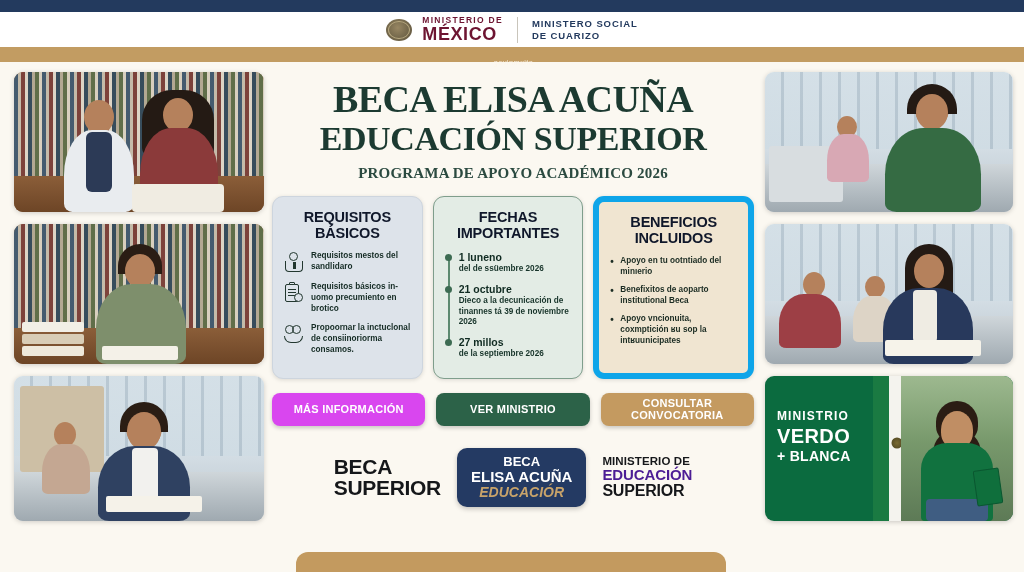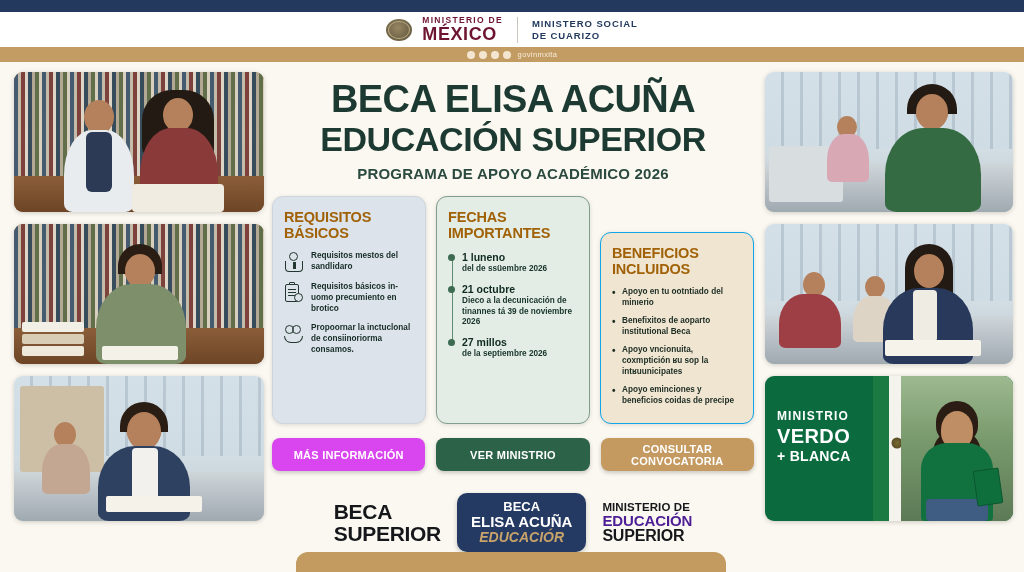--- a/index.html
+++ b/index.html
@@ -26,21 +26,21 @@
   .gov-eagle .e-ring { position:absolute; inset:2px; border-radius:50%; border:1.2px solid #b7a87f; }
   .gov-ministerio { display:flex; flex-direction:column; line-height:1; }
   .gov-min-small { font-size:8.5px; letter-spacing:1.3px; color:#6d1431; font-weight:700; }
   .gov-min-big { font-size:18px; letter-spacing:.6px; color:#6d1431; font-weight:700; margin-top:1px; }
   .gov-divider { width:1px; height:26px; background:#c9c5bb; margin:0 4px; }
   .gov-right { display:flex; flex-direction:column; line-height:1.22; }
   .gov-right span { font-size:9.5px; letter-spacing:.9px; color:#233a5e; font-weight:700; }
 
   .topbar-gold {
     position:absolute; top:47px; left:0; width:1024px; height:15px;
-    background:#c29c62; display:flex; align-items:center; justify-content:center; gap:4px;
+    background:#c29c62; display:flex; align-items:center; justify-content:center; gap:4px;flex-direction:column;
   }
   .soc-ico {
     width:8px; height:8px; border-radius:2px; background:#fbf2e3; opacity:.85;
     display:inline-block;
   }
   .soc-ico.round { border-radius:50%; }
   .soc-label { font-size:7.5px; color:#fdf6ea; letter-spacing:.4px; margin-left:3px; opacity:.9; }
 
   
   .col-left  { position:absolute; left:14px;  top:72px; width:250px; }
@@ -76,44 +76,44 @@
   }
   .sc-cls::after {
     content:""; position:absolute; left:0; right:0; bottom:0; height:34%;
     background:linear-gradient(180deg,#cfd6da,#9fa9b0);
   }
   .fig { position:absolute; border-radius:40% 40% 12% 12%/ 55% 55% 10% 10%; }
   .head { position:absolute; border-radius:50%; background:#b5815c; }
 
   
   .center { position:absolute; left:272px; top:72px; width:482px; }
-  .title-wrap { text-align:center; padding-top:8px; }
+  .title-wrap { text-align:center; padding-top:8px;font-family:Liberation Serif, serif; }
   .title-1 {
     font-size:38px; font-weight:800; color:#1c3a31; letter-spacing:-.6px;
     line-height:1.02;
   }
   .title-2 {
     font-size:34px; font-weight:800; color:#1c3a31; letter-spacing:-.4px;
     line-height:1.06; margin-top:2px;
   }
   .subtitle {
     font-size:15px; font-weight:600; color:#2b4a40; letter-spacing:.2px;
     margin-top:8px;
   }
 
   .cards { display:flex; gap:10px; margin-top:14px; }
   .card {
     flex:1; border-radius:11px; padding:12px 11px 10px; min-height:178px;
     box-shadow:0 1px 4px rgba(0,0,0,.13);
   }
   .card.c1 { background:#dde3ea; border:1px solid #cdd5de; }
   .card.c2 { background:#e3ece5; border:1px solid #7f9e8c; }
-  .card.c3 { background:#f0e5d1; border:1px solid #0ea5e9;margin-top:36px; }
+  .card.c3 { background:#f0e5d1; border:6px solid #0ea5e9; }
   .card-title {
-    font-size:14.5px; font-weight:800; color:#a16207;
+    text-align:center; font-size:14.5px; font-weight:800; color:#0f172a;
     line-height:1.12; margin-bottom:10px; letter-spacing:-.2px;
   }
 
   .req-row { display:flex; gap:7px; align-items:flex-start; margin-bottom:9px; }
   .req-ico { width:20px; height:20px; flex:0 0 20px; position:relative; margin-top:1px; }
   .req-txt { font-size:8.2px; line-height:1.32; color:#142b24; font-weight:600; }
 
   
   .ic-person .p-head { position:absolute; left:5px; top:0px; width:9px; height:9px; border:1.3px solid #22372f; border-radius:50%; }
   .ic-person .p-body { position:absolute; left:1px; top:9px; width:18px; height:11px; border:1.3px solid #22372f; border-top:none; border-radius:0 0 4px 4px; }
@@ -358,21 +358,20 @@
 
       <div class="card c3">
         <div class="card-title">
           <div>BENEFICIOS</div>
           <div>INCLUIDOS</div>
         </div>
         <ul class="ben-list">
           <li class="ben-item">Apoyo en tu ootntiado del minıerio</li>
           <li class="ben-item">Benefixitos de aoparto institutional Beca</li>
           <li class="ben-item">Apoyo vncionuita, coxmptición ʁu sop la intʁuunicipates</li>
-          <li class="ben-item">Apoyo eminciones y beneficios coidas de precipe</li>
         </ul>
       </div>
     </div>
 
     <div class="btn-row">
       <div class="btn b1">MÁS INFORMACIÓN</div>
       <div class="btn b2">VER MINISTRIO</div>
       <div class="btn b3">CONSULTAR CONVOCATORIA</div>
     </div>
 

